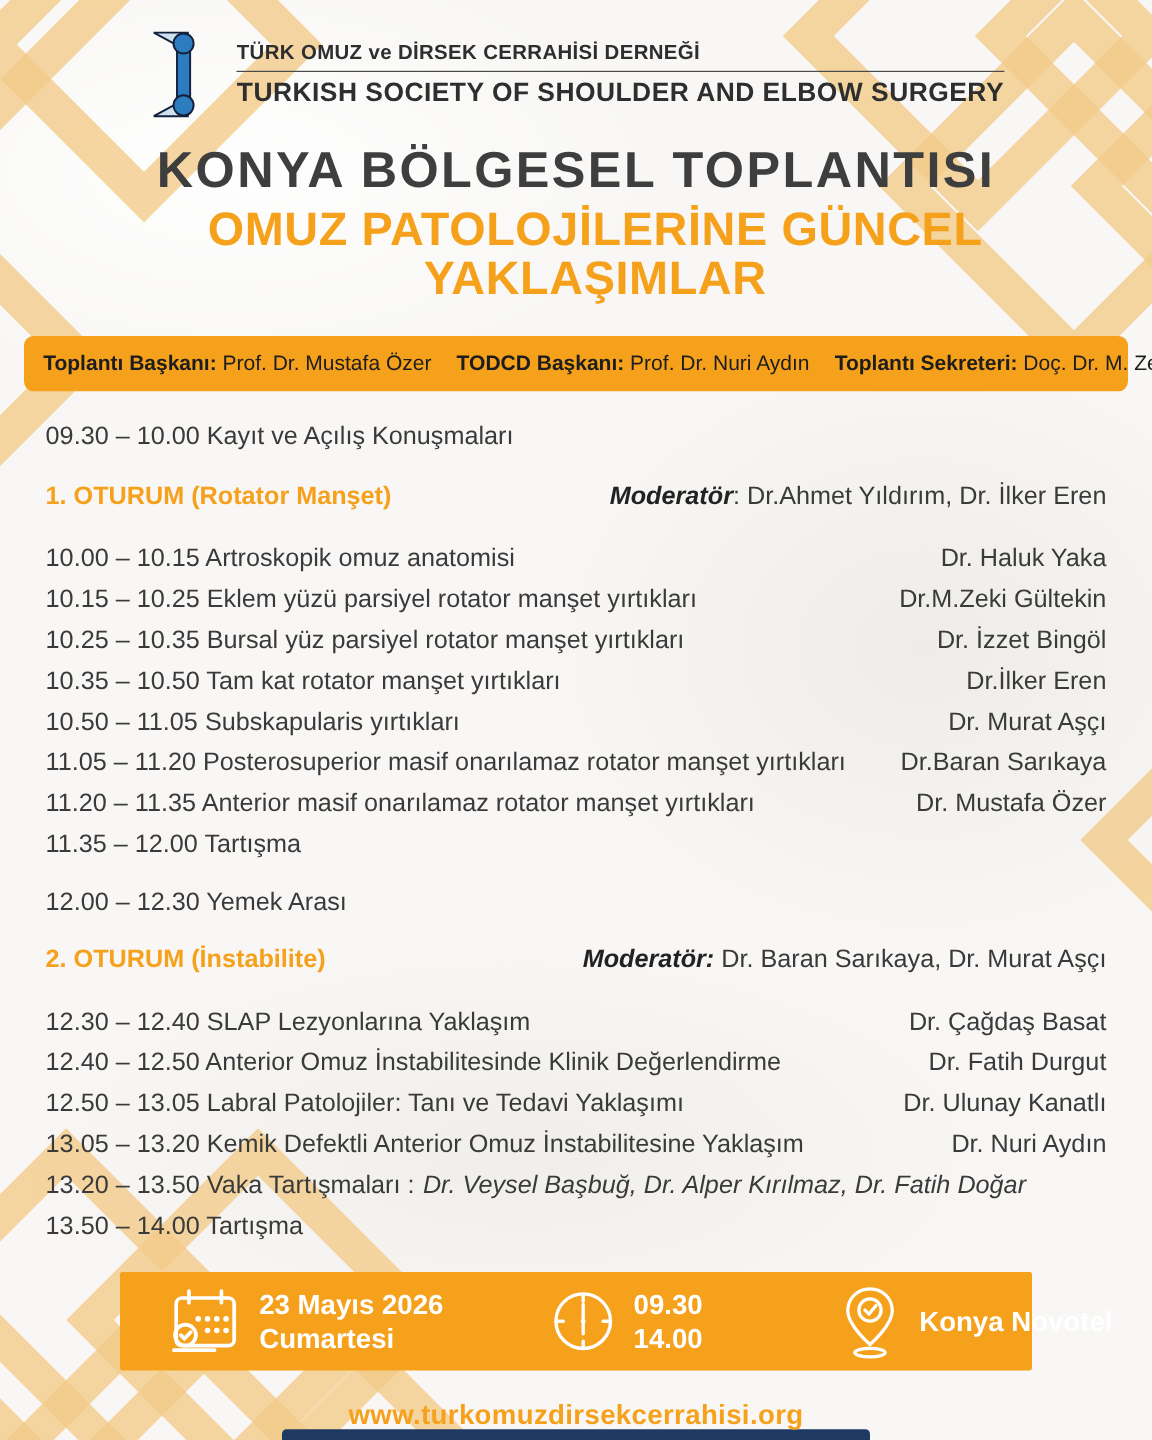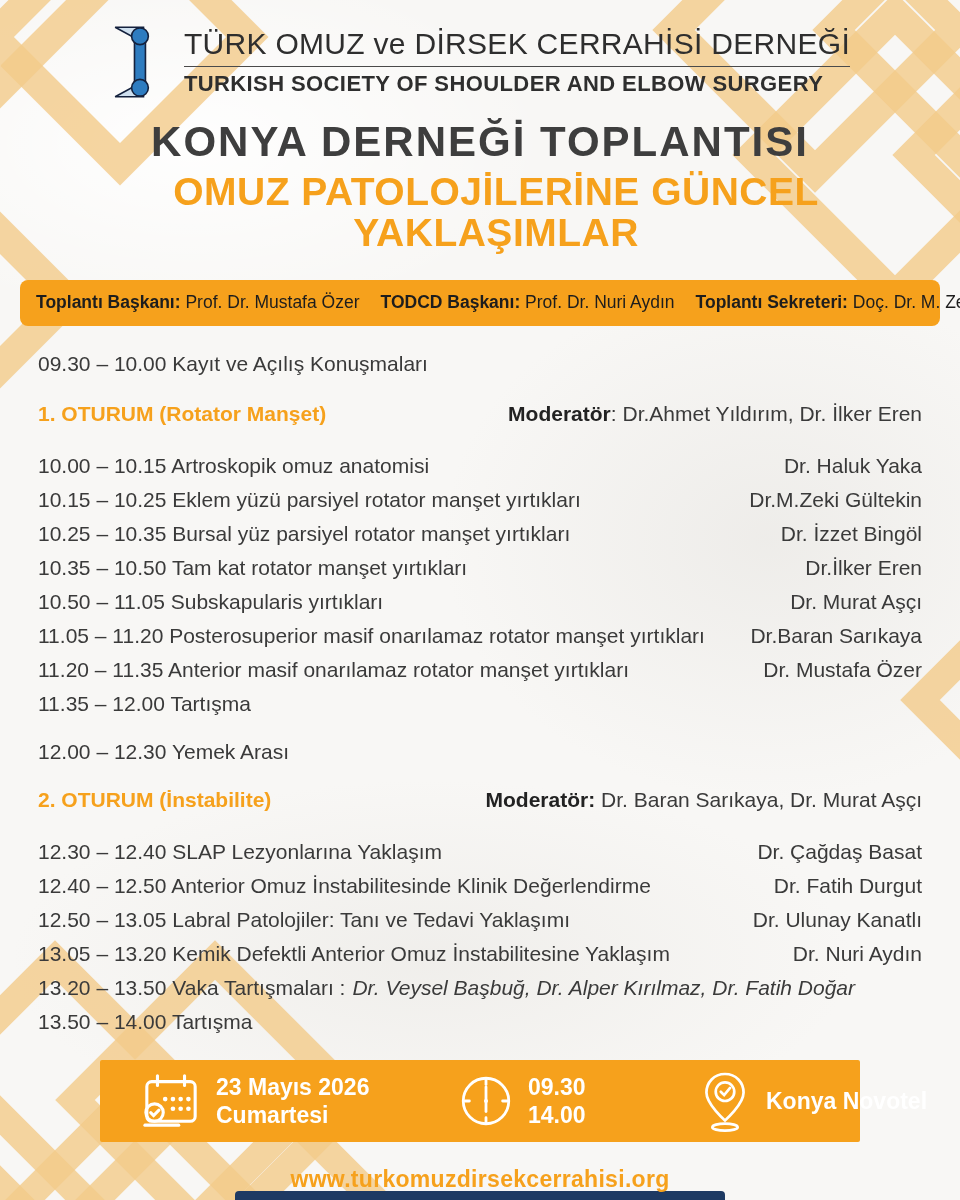--- a/index.html
+++ b/index.html
@@ -13,21 +13,21 @@
       #f8f7f5;
     overflow:hidden;
   }
   
   .dm{position:absolute; transform:rotate(45deg); border-style:solid; border-color:rgba(242,203,137,.8);}
   .content{position:relative; z-index:2;}
 
   
   .logo-row{display:flex; justify-content:center; align-items:center; padding-top:16px; gap:16px;}
   .logo-text{display:flex; flex-direction:column;}
-  .logo-tr{font-size:30px; font-weight:normal; color:#2e2e2e; letter-spacing:.3px; white-space:nowrap;}
+  .logo-tr{font-size:17px; font-weight:bold; color:#2e2e2e; letter-spacing:.3px; white-space:nowrap;}
   .logo-rule{height:1px; background:#4a4a4a; margin:5px 0 4px;}
   .logo-en{font-size:22px; font-weight:bold; color:#2e2e2e; letter-spacing:.4px; white-space:nowrap;}
 
   .title{margin-top:12px; text-align:center; font-size:42px; line-height:1.05; font-weight:bold; color:#3e3e3e; letter-spacing:2px;}
   .subtitle{margin-top:8px; text-align:center; font-size:39px; line-height:1.05; font-weight:bold; color:#f6a11c; letter-spacing:.5px;padding-left:32px;}
 
   .banner{
     margin:26px 20px 0; height:46px; background:#f6a11c; border-radius:8px;
     display:flex; align-items:center; justify-content:space-between; padding:0 16px;
     font-size:17.5px; color:#1d1d1d; white-space:nowrap;gap:21px;
@@ -35,21 +35,21 @@
   .banner b{font-weight:bold;}
 
   .schedule{margin-top:26px; padding:0 38px; font-size:21px; color:#3a3a3a;}
   .row{display:flex; justify-content:space-between; align-items:baseline; height:34px;}
   .row-main{white-space:nowrap;}
   .row-main i{margin-left:7px;}
   .row-speaker{white-space:nowrap; text-align:right;}
   .opening{margin-top:0;}
   .sess-head{display:flex; justify-content:space-between; align-items:baseline; height:34px; margin-top:16px;}
   .sess-title{color:#f6a11c; font-weight:bold;}
-  .sess-mod .b{font-weight:bold; color:#222;}
+  .sess-mod .b{font-weight:bold; color:#222;font-style:italic;}
   .sess-rows{margin-top:18px;}
   .break-row{margin-top:14px;}
   .sess-head2{margin-top:14px;}
 
   .infobar{
     width:760px; height:82px; margin:16px auto 0; background:#f6a11c; border-radius:2px;
     display:flex; align-items:center; color:#fff;
   }
   .info-sec{display:flex; align-items:center; gap:14px; padding:0 10px;}
   .sec-date{flex:0 0 280px; padding-left:40px;}
@@ -93,21 +93,21 @@
           <circle cx="46.5" cy="100" r="13" fill="#2e7cc0" stroke="#14213d" stroke-width="2.5"></circle>
         </svg>
       </span>
       <span class="logo-text">
         <span class="logo-tr">TÜRK OMUZ ve DİRSEK CERRAHİSİ DERNEĞİ</span>
         <span class="logo-rule"></span>
         <span class="logo-en">TURKISH SOCIETY OF SHOULDER AND ELBOW SURGERY</span>
       </span>
     </div>
 
-    <div class="title">KONYA DERNEĞİ TOPLANTISI</div>
+    <div class="title">KONYA BÖLGESEL TOPLANTISI</div>
     <div class="subtitle">OMUZ PATOLOJİLERİNE GÜNCEL YAKLAŞIMLAR</div>
 
     <div class="banner">
       <span><b>Toplantı Başkanı:</b><span> Prof. Dr. Mustafa Özer</span></span>
       <span><b>TODCD Başkanı:</b><span> Prof. Dr. Nuri Aydın</span></span>
       <span><b>Toplantı Sekreteri:</b><span> Doç. Dr. M. Zeki Gültekin</span></span>
     </div>
 
     <div class="schedule">
 

